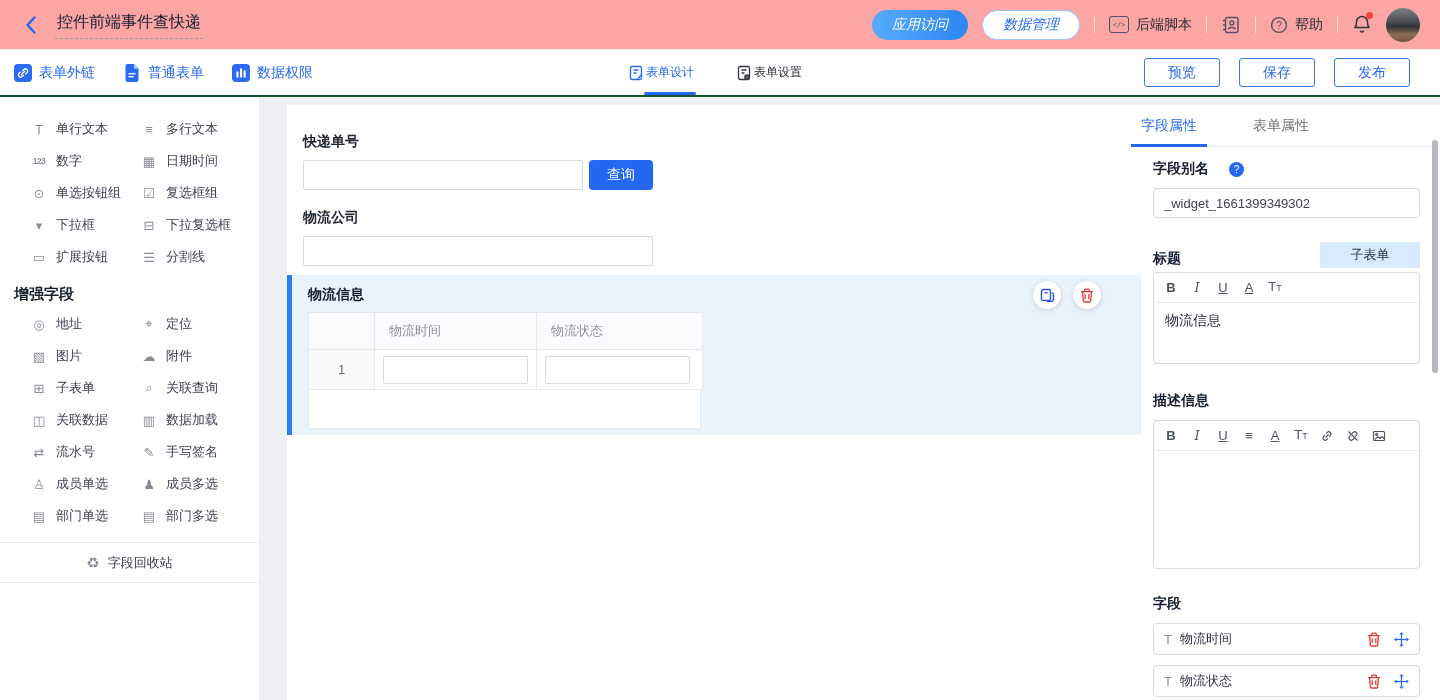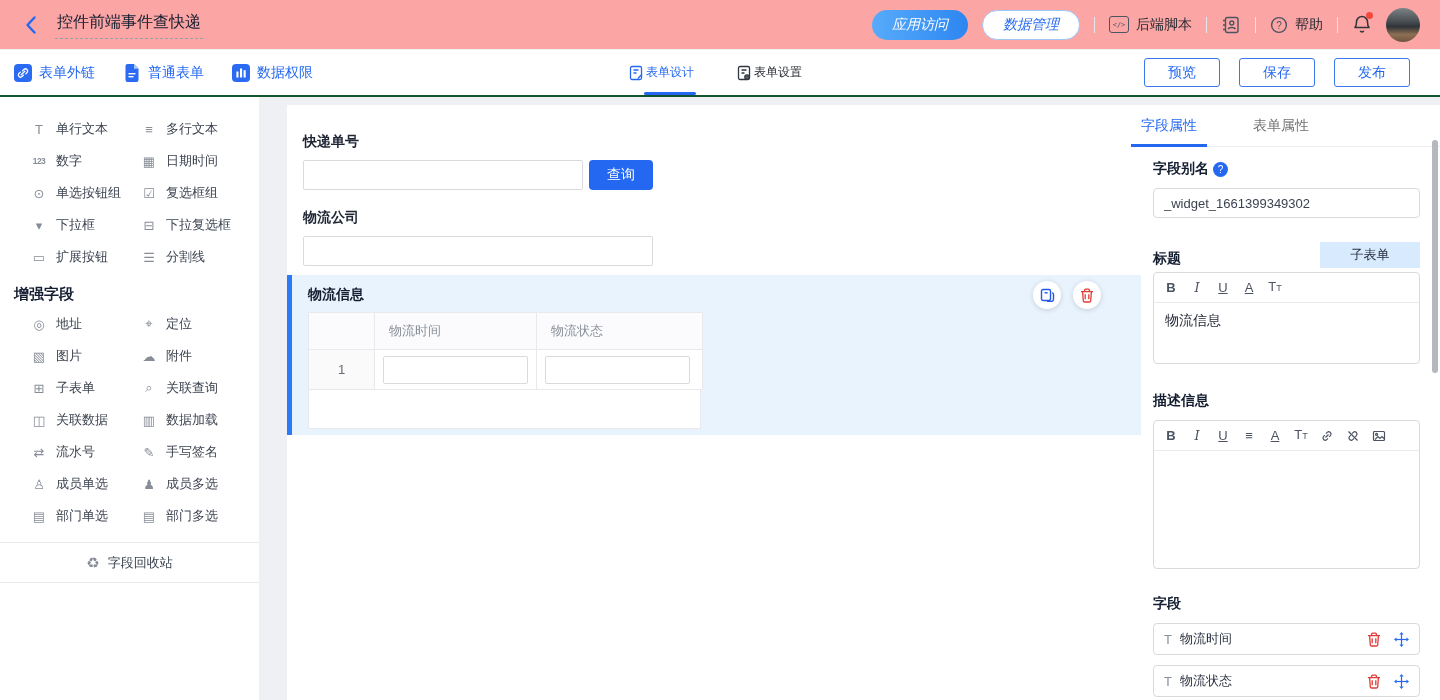--- a/index.html
+++ b/index.html
@@ -88,21 +88,21 @@
   
   .panel { position:absolute; left:1141px; top:105px; right:0; bottom:0; background:#fff; }
   .pn-tabs { height:42px; border-bottom:1px solid #ebedf0; display:flex; gap:56px; }
   .pn-tab { height:100%; display:flex; align-items:center; position:relative; cursor:pointer;
             font-size:14px; color:#737373; }
   .pn-tab.active { color:#2468f2; }
   .pn-tab.active::after { content:""; position:absolute; bottom:-1px; left:-10px; right:-10px; height:3px;
                           background:#2468f2; }
   .pn-body { padding:13px 20px 0 12px; }
   .pn-label { font-size:14px; font-weight:600; color:#141e31; }
-  .alias-row { display:flex; align-items:center; gap:4px; }
+  .alias-row { display:flex; align-items:center; gap:20px; }
   .help-badge { width:15px; height:15px; border-radius:50%; background:#2468f2; color:#fff; font-size:10px;
                 display:flex; align-items:center; justify-content:center; cursor:pointer; }
   .pn-input { margin-top:10px; width:100%; height:30px; border:1px solid #d8dadd; border-radius:4px;
               padding:0 10px; font-size:13px; color:#3c4350; font-family:inherit; }
   .title-row { margin-top:24px; display:flex; justify-content:space-between; align-items:flex-end; }
   .type-badge { background:#d8eafd; color:#273143; font-size:13px; width:100px; height:26px;
                 display:flex; align-items:center; justify-content:center; }
   .editor { margin-top:4px; border:1px solid #d8dadd; border-radius:4px; overflow:hidden; background:#fff; }
   .editor.desc { margin-top:10px; }
   .editor-toolbar { height:30px; border-bottom:1px solid #e9ebee; display:flex; align-items:center; padding:0 4px; }

